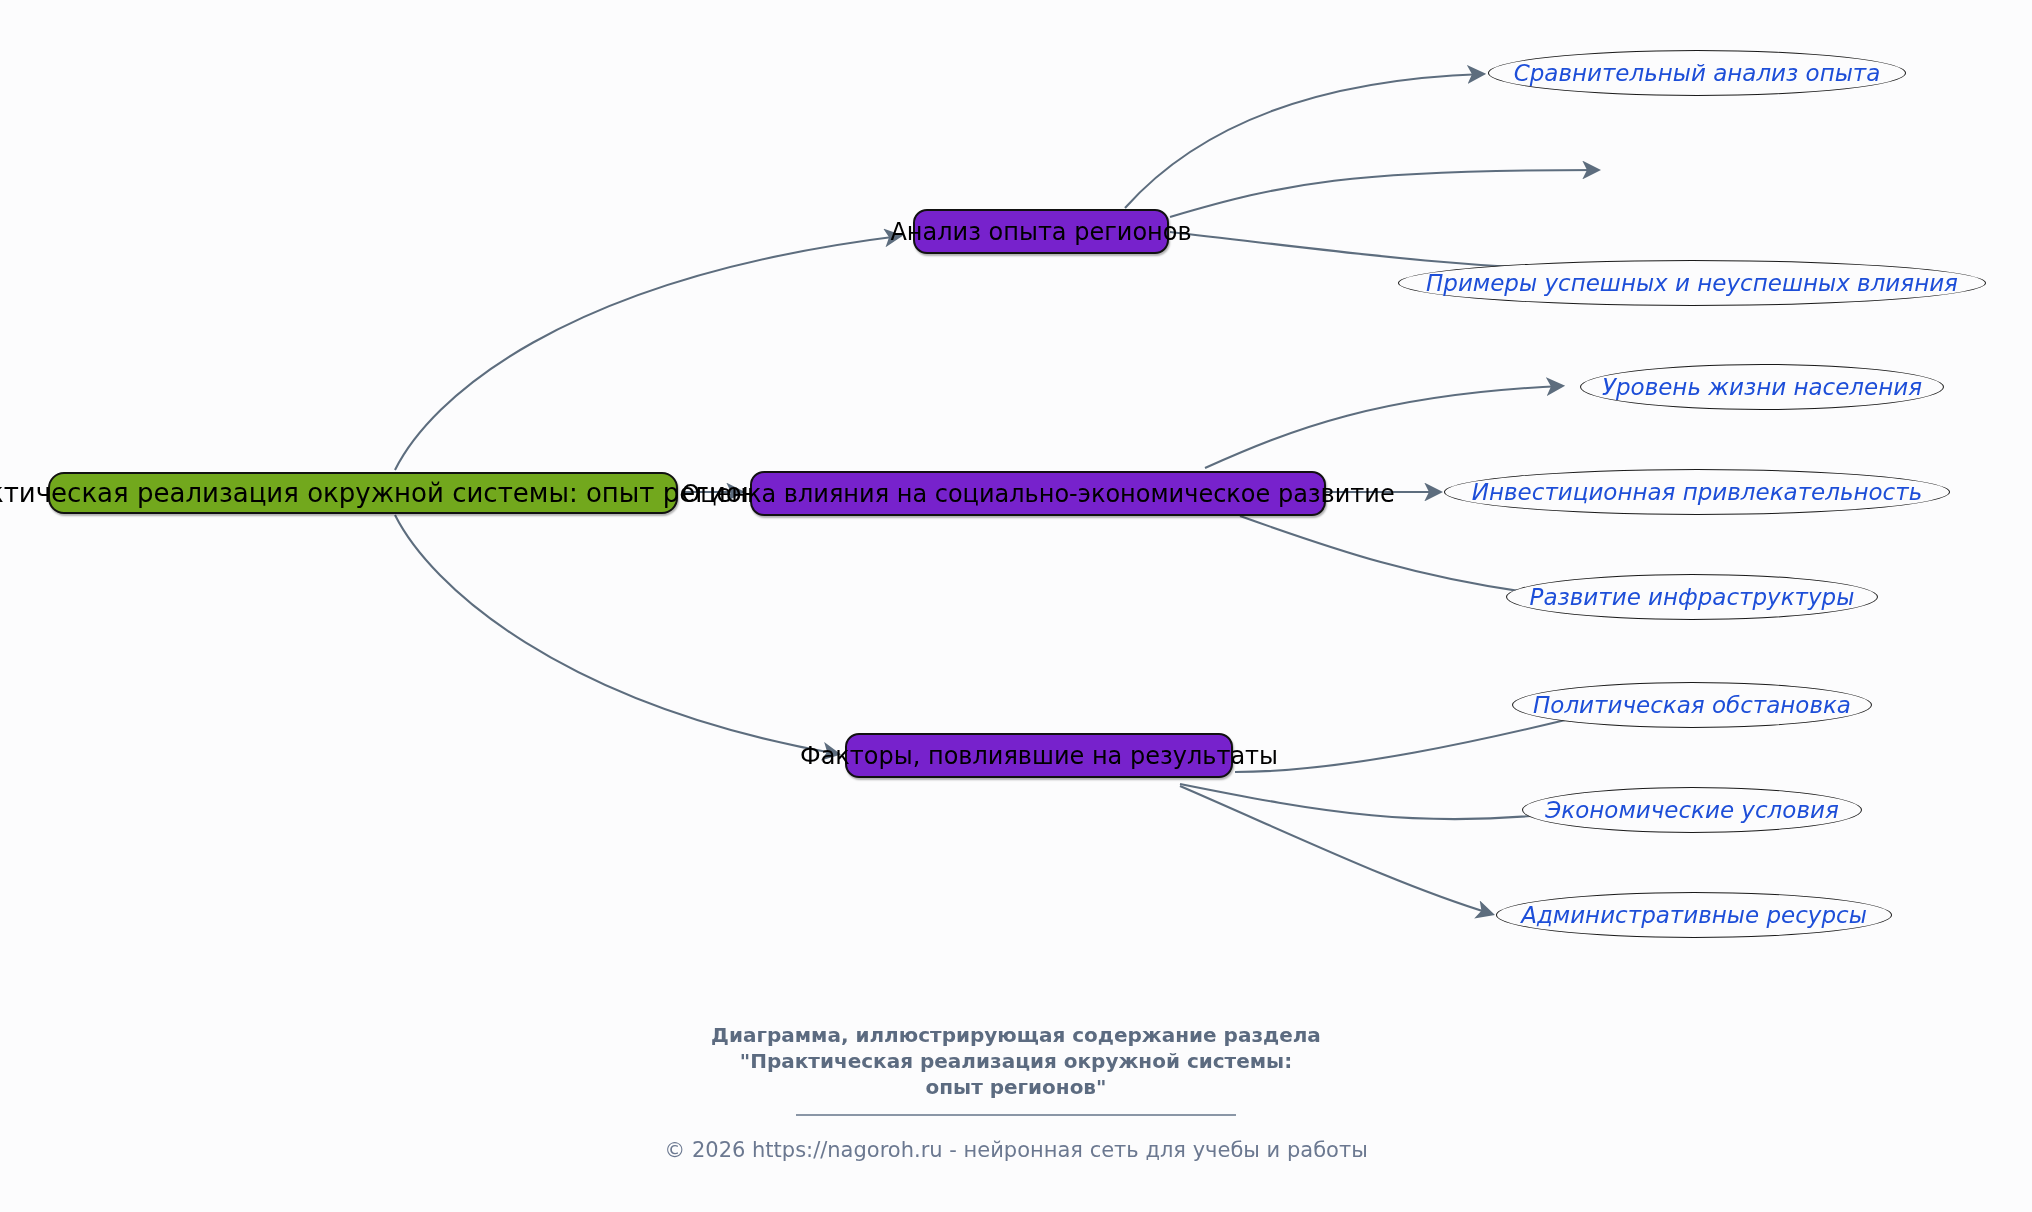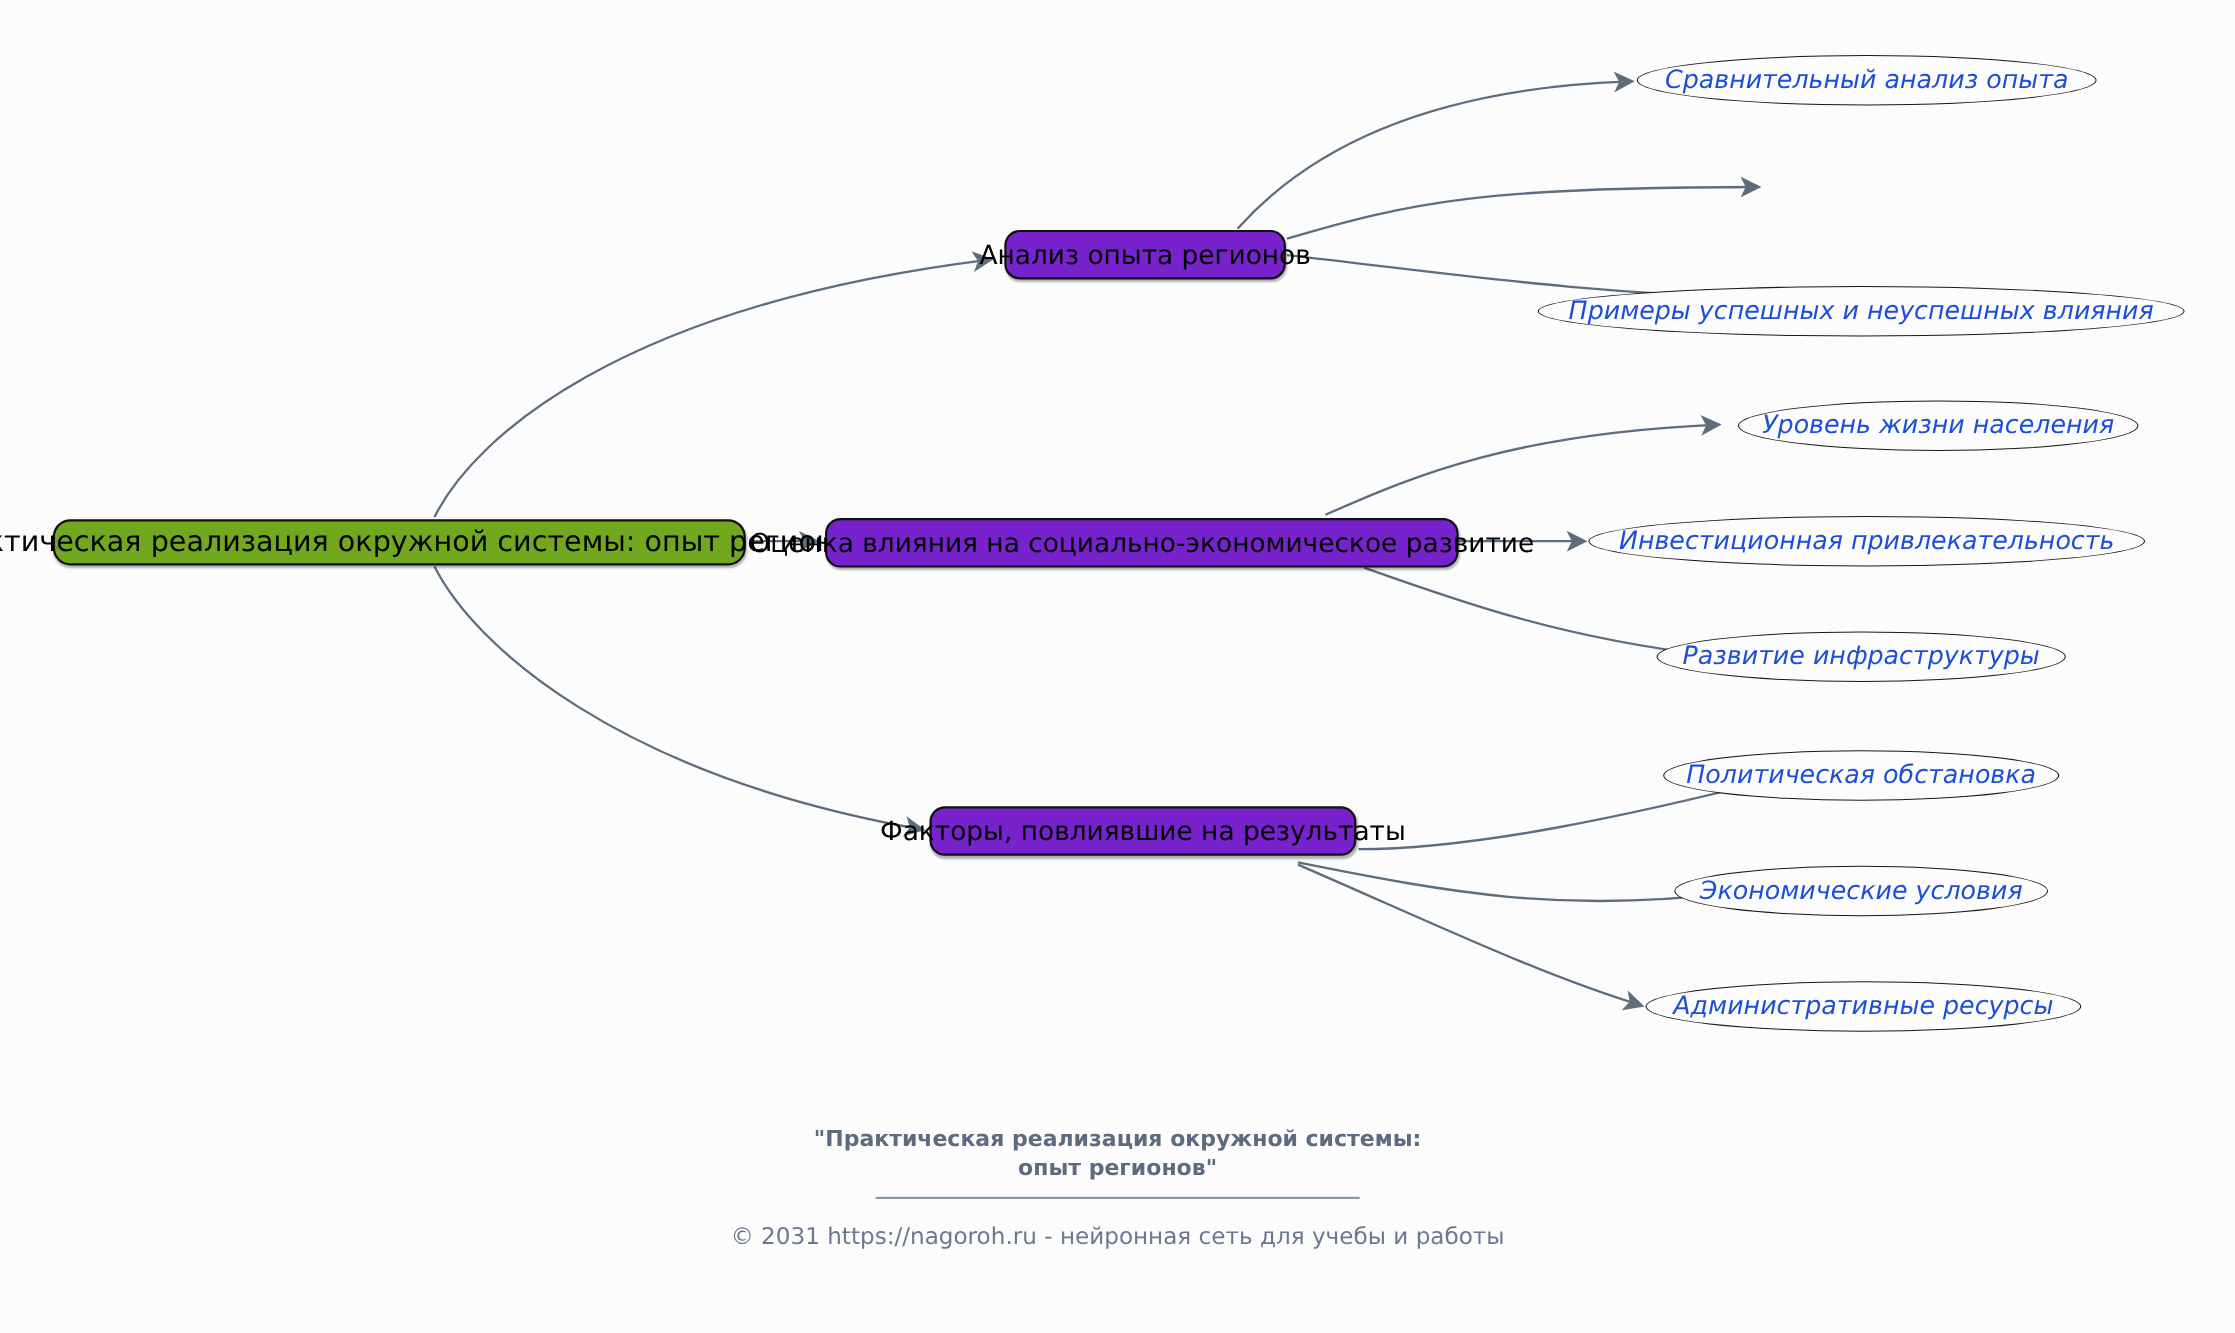--- a/index.html
+++ b/index.html
@@ -165,19 +165,20 @@
     <span>Экономические условия</span>
   </div>
   <div class="leaf" style="left:1512px; top:682px; width:360px; height:46px;">
     <span>Политическая обстановка</span>
   </div>
   <div class="leaf" style="left:1496px; top:892px; width:396px; height:46px;">
     <span>Административные ресурсы</span>
   </div>
 
   <div id="caption">
+    <div class="cap-line">Диаграмма, иллюстрирующая содержание раздела</div>
     <div class="cap-line">"Практическая реализация окружной системы:</div>
     <div class="cap-line">опыт регионов"</div>
     <div class="rule"></div>
-    <div class="credit">© 2031 https://nagoroh.ru - нейронная сеть для учебы и работы</div>
+    <div class="credit">© 2026 https://nagoroh.ru - нейронная сеть для учебы и работы</div>
   </div>
 
 </div>
 
 </body></html>

